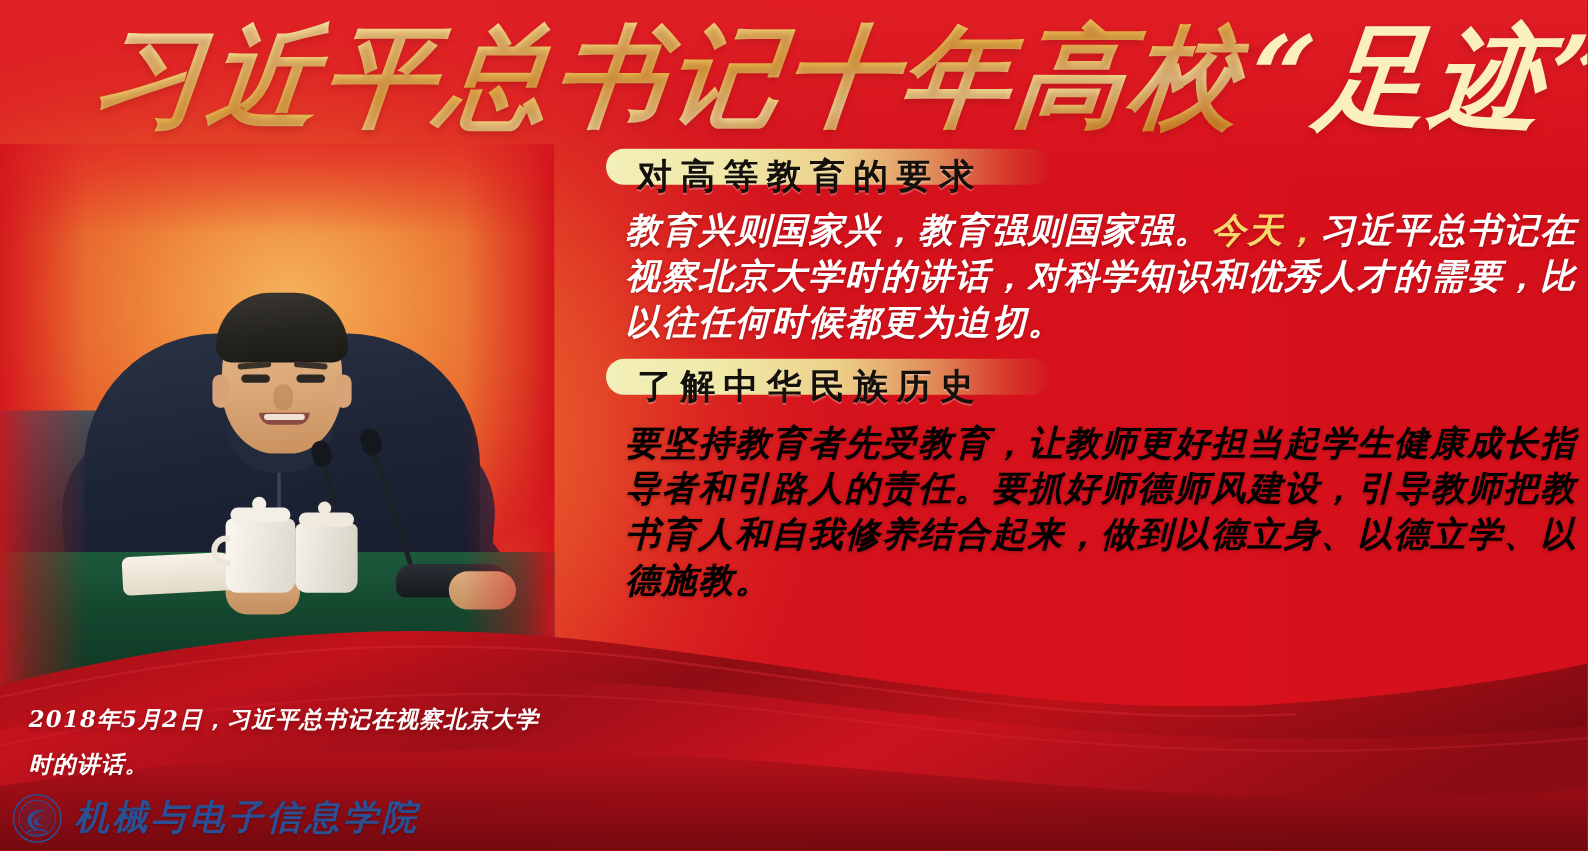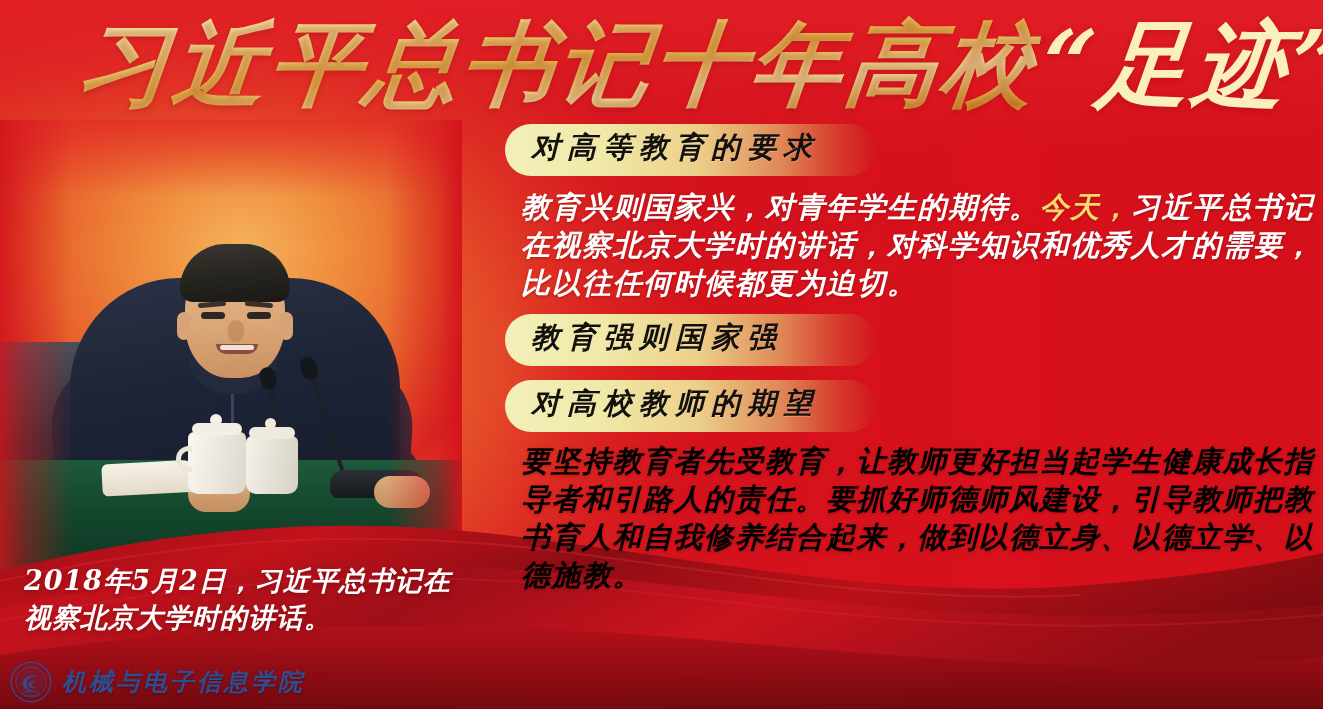--- a/index.html
+++ b/index.html
@@ -190,28 +190,28 @@
     text-shadow:0 2px 6px rgba(120,10,10,.3);
   }
 
   
   .column{
     position:absolute; left:505px; top:124px; width:812px;
   }
   .section{ margin-bottom:4px; }
   .pill{
     display:inline-block;
-    height:52px; line-height:47px;
+    height:30px; line-height:47px;
     padding:0 28px 0 26px;
     min-width:370px;
     border-radius:26px;
     background:linear-gradient(90deg,#f2efb9 0%,#f0e9a8 26%,#ecd08a 52%,#e08a58 74%,#d63a2c 90%,#d2161f 100%);
     color:#14110d;
     font-family:"DejaVu Serif","Liberation Serif",serif;
-    font-weight:700; font-style:italic;
+    font-weight:700; 
     font-size:29px; letter-spacing:7px;
     text-shadow:0 1px 0 rgba(255,255,255,.25);
     white-space:nowrap;
   }
   .para{
     margin:10px 0 0 16px;
     font-family:"DejaVu Serif","Liberation Serif",serif;
     font-size:29px; line-height:38px; letter-spacing:1.5px;
     font-style:italic; font-weight:600;
     text-shadow:0 1px 3px rgba(110,8,12,.45);
@@ -221,41 +221,41 @@
   .para.cream{ color:#fbe9a6; }
   .para em.hl{ color:#f8d86a; font-style:italic;text-align:right; }
 
   #sec1 .para{ margin-top:12px; }
   #sec2{ margin-top:12px; }
   #sec3{ margin-top:14px; }
   #sec3 .para{ position:relative; z-index:4; }
 
   
   .caption{
-    position:absolute; left:24px; top:562px; width:430px;
+    position:absolute; left:24px; top:582px; width:430px;
     color:#ffffff;
     font-family:"DejaVu Serif","Liberation Serif",serif;
     font-style:italic; font-weight:600;
-    font-size:27px; line-height:37px; letter-spacing:1px;
+    font-size:19px; line-height:37px; letter-spacing:1px;
     text-shadow:0 2px 4px rgba(100,6,10,.5);
     z-index:5;
   }
 
   
   .footer{
     position:absolute; left:10px; bottom:6px;
     display:flex; align-items:center; gap:10px;
     z-index:6;
   }
   .logo-mark{ width:42px; height:42px; flex:0 0 42px; }
   .footer-name{
     color:#2b4f93;
     font-family:Liberation Sans, sans-serif;
     font-weight:700; font-style:italic;
-    font-size:24px; letter-spacing:3px;
+    font-size:29px; letter-spacing:3px;
     text-shadow:0 1px 2px rgba(0,0,0,.3);
   }
 </style>
 </head>
 <body>
 
 <div class="poster">
 
   <div class="bg-base"></div>
   <div class="bg-right-wash"></div>
@@ -337,29 +337,28 @@
 
   <div class="title">
     <span class="t1">习近平总书记十年高校</span>
       <span class="t2">“足迹”</span>
   </div>
 
   <div class="column">
 
     <div class="section" id="sec1">
       <div class="pill">对高等教育的要求</div>
-      <div class="para white"><span>教育兴则国家兴，对青年学生的期待。</span><em class="hl">今天，</em><span>习近平总书记在视察北京大学时的讲话，对科学知识和优秀人才的需要，比以往任何时候都更为迫切。</span></div>
+      <div class="para white"><span>教育兴则国家兴，教育强则国家强。</span><em class="hl">今天，</em><span>习近平总书记在视察北京大学时的讲话，对科学知识和优秀人才的需要，比以往任何时候都更为迫切。</span></div>
     </div>
 
     <div class="section" id="sec2">
-      <div class="pill">教育强则国家强</div>
+      <div class="pill">了解中华民族历史</div>
     </div>
 
     <div class="section" id="sec3">
-      <div class="pill">对高校教师的期望</div>
       <div class="para mix">要坚持教育者先受教育，让教师更好担当起学生健康成长指导者和引路人的责任。要抓好师德师风建设，引导教师把教书育人和自我修养结合起来，做到以德立身、以德立学、以德施教。</div>
     </div>
 
   </div>
 
   <div class="caption">2018年5月2日，习近平总书记在视察北京大学时的讲话。</div>
 
   <div class="footer">
     <span class="logo-mark">
       <svg viewBox="0 0 100 100" aria-hidden="true">

